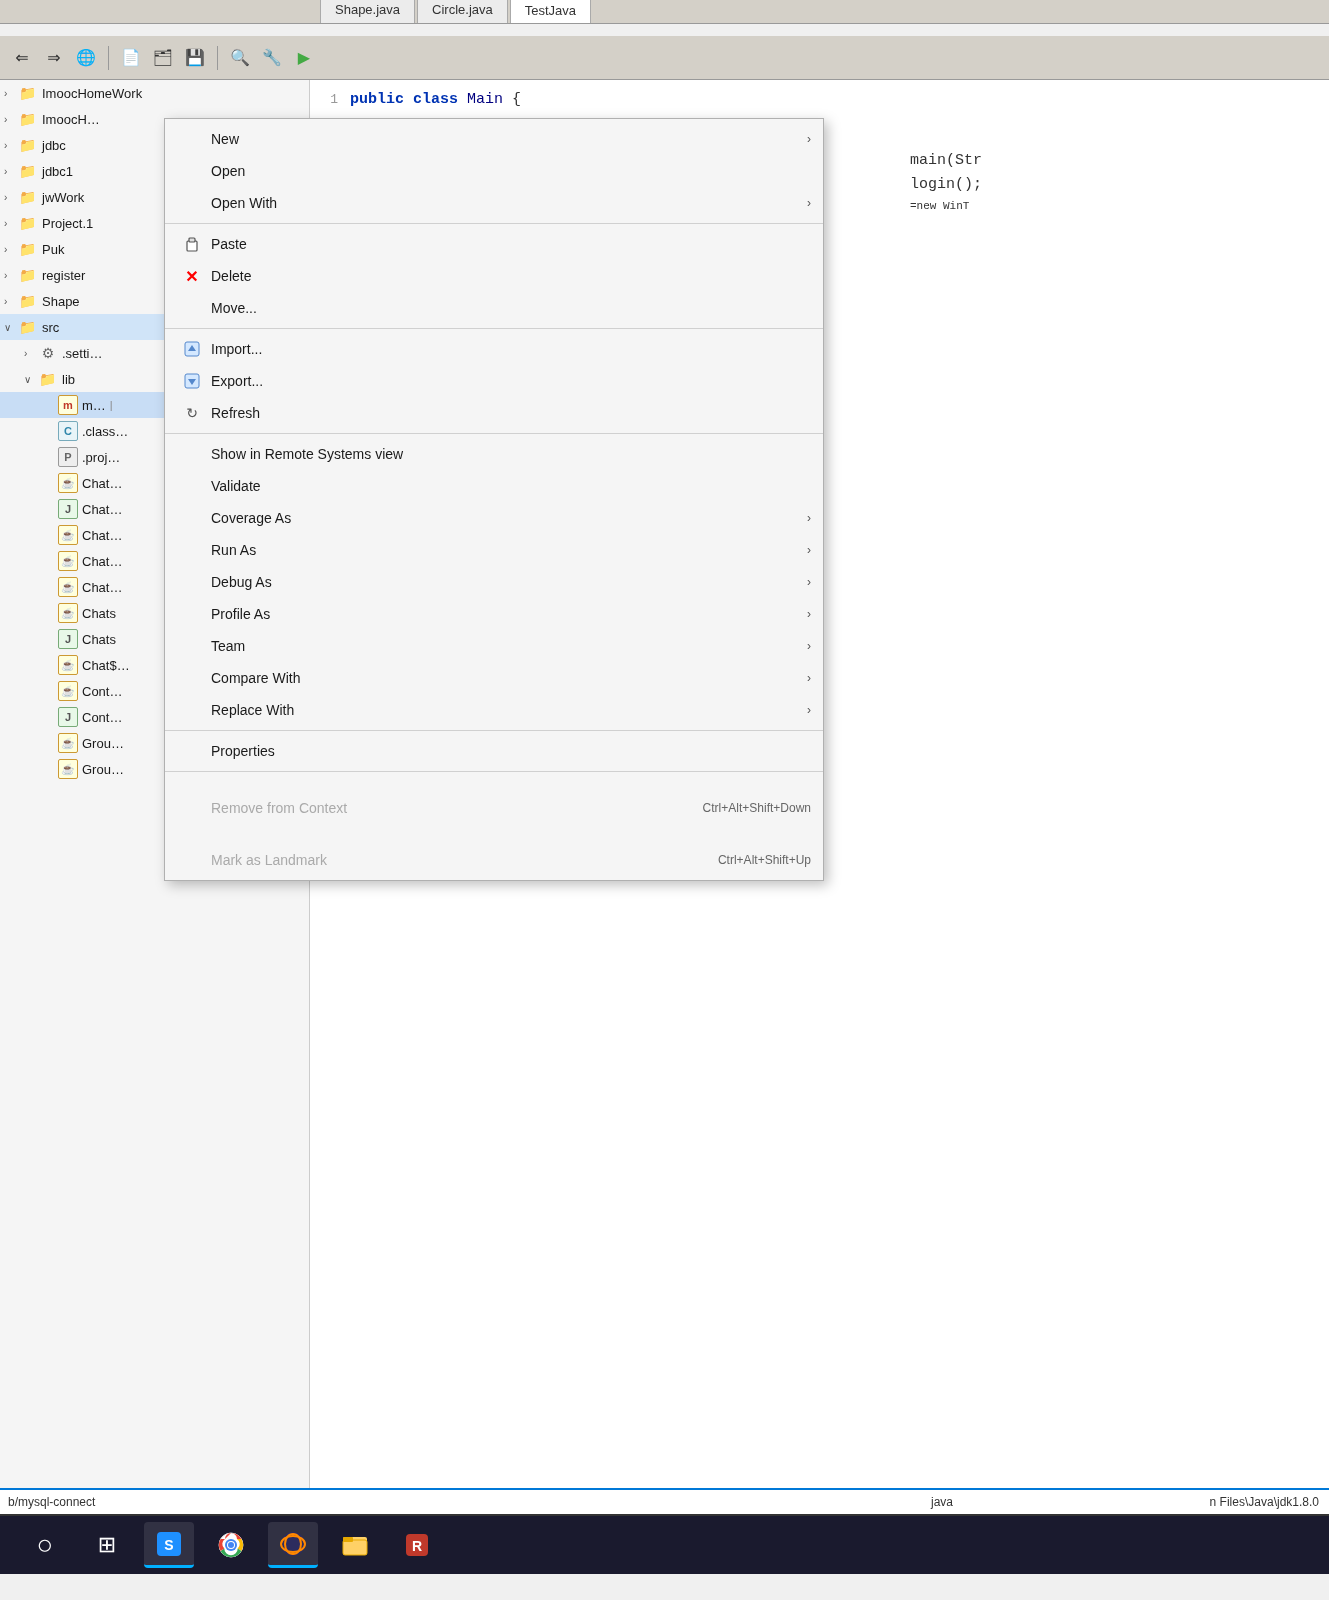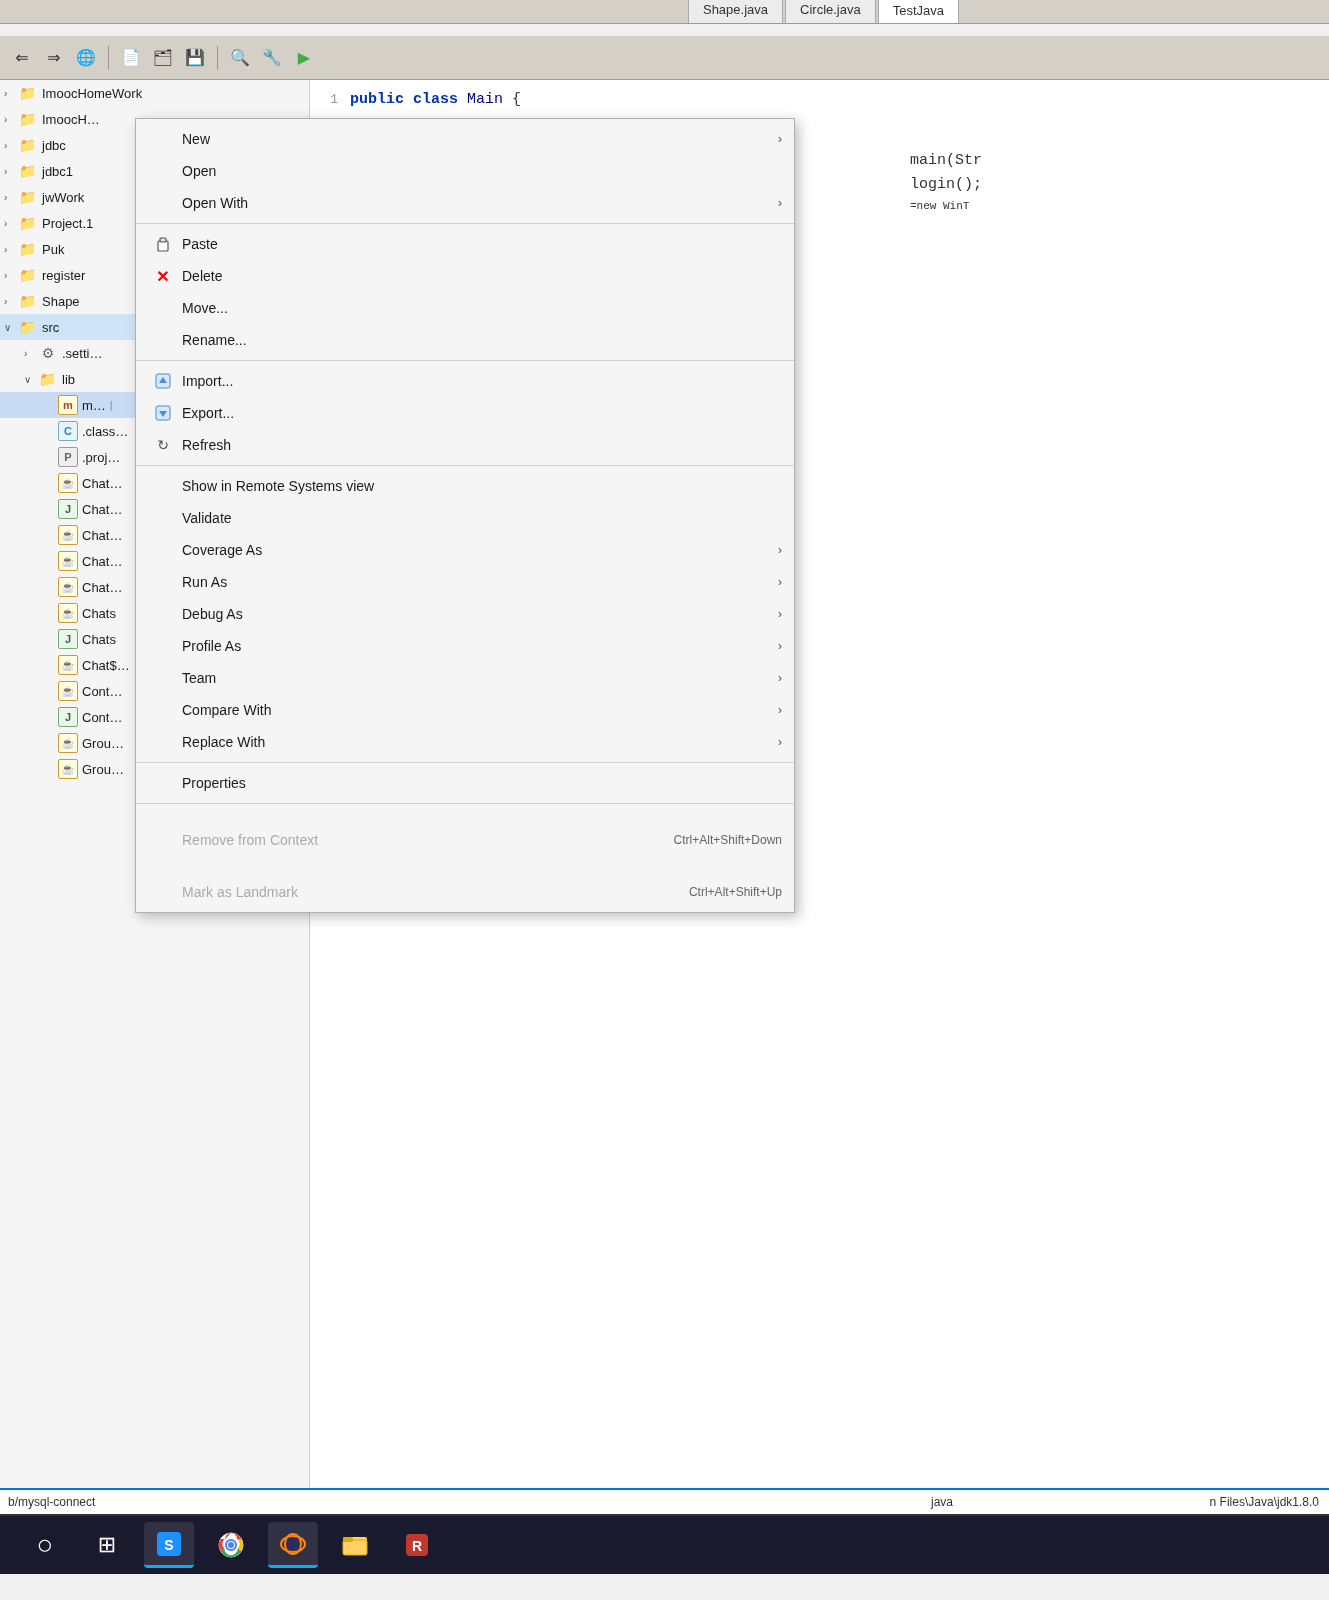--- a/index.html
+++ b/index.html
@@ -24,21 +24,20 @@
     .tab-bar {
       position: absolute;
       top: 0; left: 0;
       width: 100%;
       height: 24px;
       background: #d4d0c8;
       display: flex;
       align-items: flex-end;
       padding-left: 320px;
       border-bottom: 1px solid #999;
-      justify-content: center;
     }
     .tab {
       height: 28px;
       padding: 0 14px;
       background: #ececec;
       border: 1px solid #aaa;
       border-bottom: none;
       font-size: 13px;
       display: flex;
       align-items: center;
@@ -134,21 +133,21 @@
     }
     .line-content { color: #333; }
     .kw { color: #0033b3; font-weight: bold; }
     .cls { color: #000080; text-align: center; }
     .punc { color: #333; }
 
     
     .context-menu {
       position: absolute;
       top: 118px;
-      left: 135px;
+      left: 164px;
       width: 660px;
       background: #f5f5f5;
       border: 1px solid #b0b0b0;
       box-shadow: 4px 4px 12px rgba(0,0,0,0.25);
       z-index: 100;
       padding: 4px 0;
       font-size: 14px;
     }
     .menu-item {
       display: flex;
@@ -453,24 +452,20 @@
   <div class="menu-item">
     <span class="menu-icon" style="color:red; font-size:16px; font-weight:bold;">✕</span>
     <span>Delete</span>
   </div>
 
   <div class="menu-item">
     <span class="menu-icon"></span>
     <span>Move...</span>
   </div>
 
-  <div class="menu-item">
-    <span class="menu-icon"></span>
-    <span>Rename...</span>
-  </div>
   <div class="menu-separator"></div>
 
   <div class="menu-item">
     <span class="menu-icon">
       <svg width="16" height="16" viewBox="0 0 16 16" fill="none">
         <rect x="1" y="1" width="14" height="14" rx="2" fill="#d4e8ff" stroke="#5588cc" stroke-width="1"></rect>
         <polygon points="8,4 12,10 4,10" fill="#5588cc"></polygon>
       </svg>
     </span>
     <span>Import...</span>

